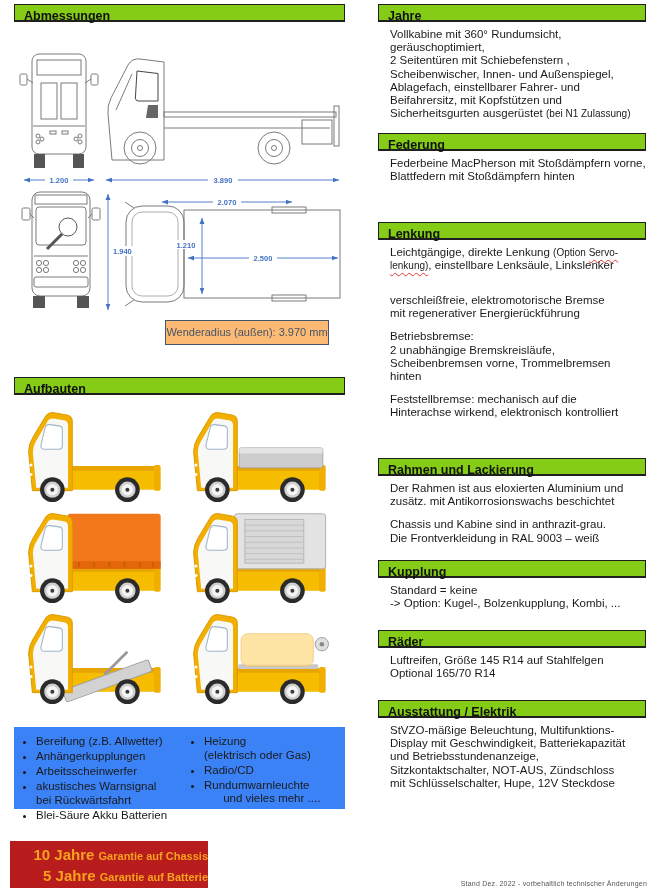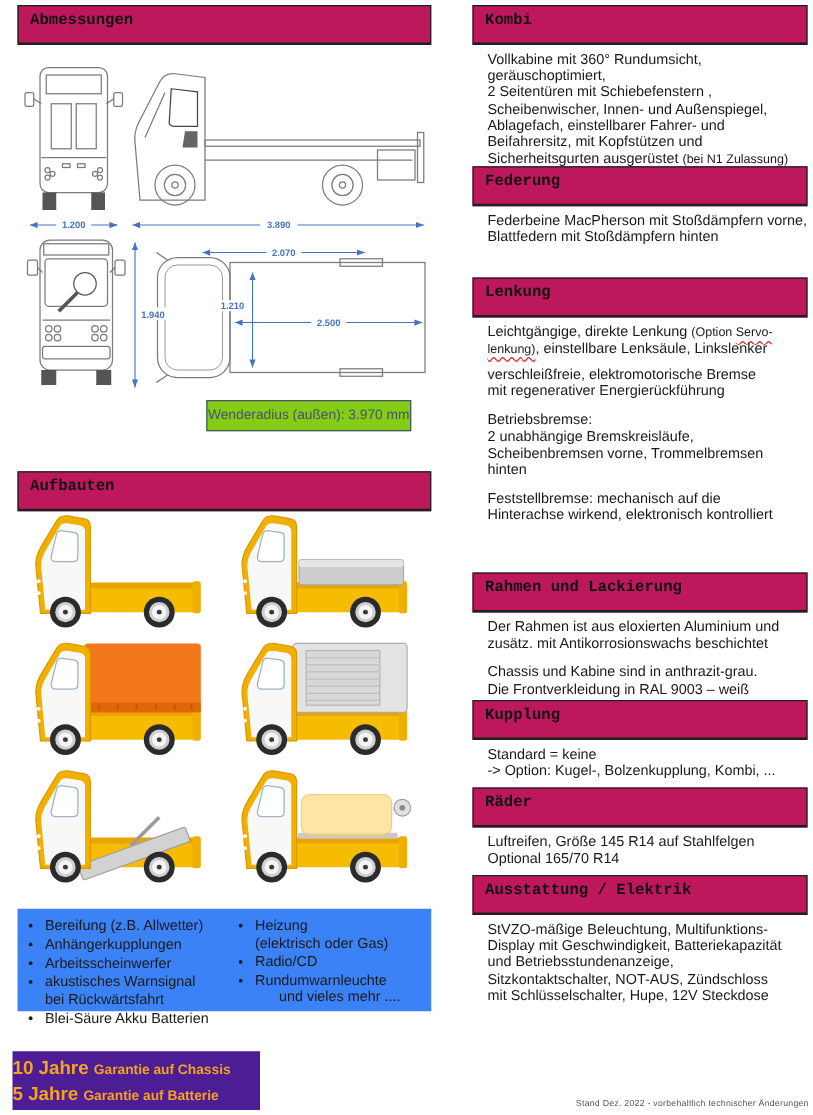--- a/index.html
+++ b/index.html
@@ -1,46 +1,46 @@
 <!DOCTYPE html>
 <html><head>
 <meta charset="utf-8">
 <style>
   html,body{margin:0;padding:0;background:#fff;}
   .page{position:relative;width:650px;height:892px;background:#ffffff;overflow:hidden;
         font-family:"Liberation Sans",sans-serif;color:#1a1a1a;}
   .col-left{position:absolute;left:14px;top:0;width:331px;height:892px;}
   .col-right{position:absolute;left:378px;top:0;width:270px;height:892px;}
 
-  .sec-header{box-sizing:border-box;height:32px;background:#be185d;border:1px solid #1f1f1f;
+  .sec-header{box-sizing:border-box;height:18px;background:#84cc16;border:1px solid #1f1f1f;
               border-bottom-width:2px;font-size:12.5px;font-weight:bold;line-height:22px;
-              padding-left:9px;color:#111;font-family:Liberation Mono, monospace;}
+              padding-left:9px;color:#111;}
   .hdr-left{position:absolute;left:0;width:331px;}
   #hdr-abmessungen{top:4px;} #hdr-aufbauten{top:377px;} #hdr-optionen{top:700px;}
 
   #drawings{position:absolute;left:0;top:44px;}
   .draw{stroke:#7b7b7b;fill:none;stroke-width:1;}
   .dimline{stroke:#4472c4;stroke-width:0.9;}
   .dimtext{fill:#4472c4;font-size:7.5px;font-weight:bold;font-family:"Liberation Sans",sans-serif;}
 
   .wender-box{position:absolute;left:151px;top:320px;width:164px;height:25px;box-sizing:border-box;
-              border:1px solid #44546a;color:#44546a;font-size:11px;text-align:center;line-height:22px;background:#84cc16;}
+              border:1px solid #44546a;color:#44546a;font-size:11px;text-align:center;line-height:22px;background:#fdba74;}
 
   #truck-grid{position:absolute;left:0;top:408px;width:331px;display:grid;
               grid-template-columns:1fr 1fr;row-gap:2px;justify-items:center;}
 
   .options-body{position:absolute;left:0;top:727px;width:331px;height:82px;background:#3b82f6;box-sizing:border-box;}
   .options-body ul{list-style:disc;margin:0;font-size:11.5px;line-height:13.5px;position:absolute;}
   ul.opt-left{left:8px;top:8px;width:160px;padding-left:14px;}
   ul.opt-right{left:176px;top:8px;width:150px;padding-left:14px;}
   .options-body li{margin-bottom:1.5px;}
   .cont{white-space:pre;}
 
-  .garantie{position:absolute;left:-4px;top:841px;width:198px;height:47px;background:#4c1d95;
-            box-sizing:border-box;padding-top:4px;text-align:left;color:#F6A21E;font-weight:bold;}
+  .garantie{position:absolute;left:-4px;top:841px;width:198px;height:47px;background:#b91c1c;
+            box-sizing:border-box;padding-top:4px;text-align:right;color:#F6A21E;font-weight:bold;}
   .g-line{line-height:19px;white-space:nowrap;}
   .g-big{font-size:15px;} .g-rest{font-size:11px;}
 
   .section{position:absolute;left:0;width:270px;}
   #sec-kabine{top:4px;} #sec-federung{top:133px;} #sec-lenkung{top:222px;} #sec-bremsen{top:288px;}
   #sec-rahmen{top:458px;} #sec-kupplung{top:560px;} #sec-raeder{top:630px;} #sec-ausstattung{top:700px;}
   .section .sec-header{width:268px;}
   .sec-body{margin-top:6px;font-size:11.5px;line-height:13.2px;white-space:pre-wrap;width:270px;margin-left:12px;}
   .para{margin-bottom:10px;}
   .para:last-child{margin-bottom:0;}
@@ -331,21 +331,21 @@
     </div>
 
     <div class="garantie" id="garantie">
         <div class="g-line"><span class="g-big">10 Jahre </span><span class="g-rest">Garantie auf Chassis</span></div>
         <div class="g-line"><span class="g-big">5 Jahre </span><span class="g-rest">Garantie auf Batterie</span></div>
       </div>
   </div>
 
   <div class="col-right" id="right-col">
       <div class="section" id="sec-kabine">
-        <div class="sec-header">Kombi</div>
+        <div class="sec-header">Jahre</div>
         <div class="sec-body"><div class="para"><span>Vollkabine mit 360° Rundumsicht,
 geräuschoptimiert,
 2 Seitentüren mit Schiebefenstern ,
 Scheibenwischer, Innen- und Außenspiegel,
 Ablagefach, einstellbarer Fahrer- und
 Beifahrersitz, mit Kopfstützen und
 Sicherheitsgurten ausgerüstet </span><span class="small">(bei N1 Zulassung)</span></div></div>
       </div>
       <div class="section" id="sec-federung">
         <div class="sec-header">Federung</div>

